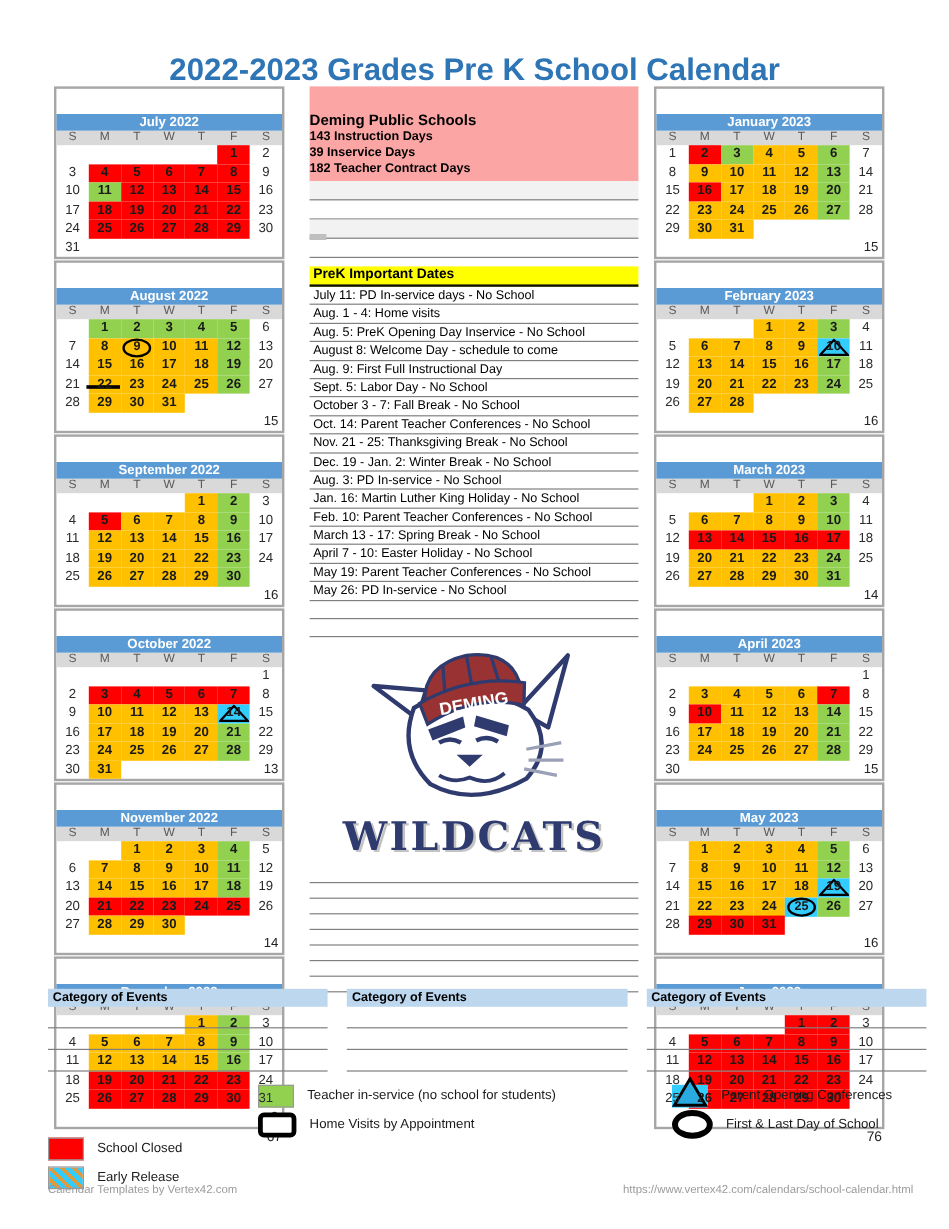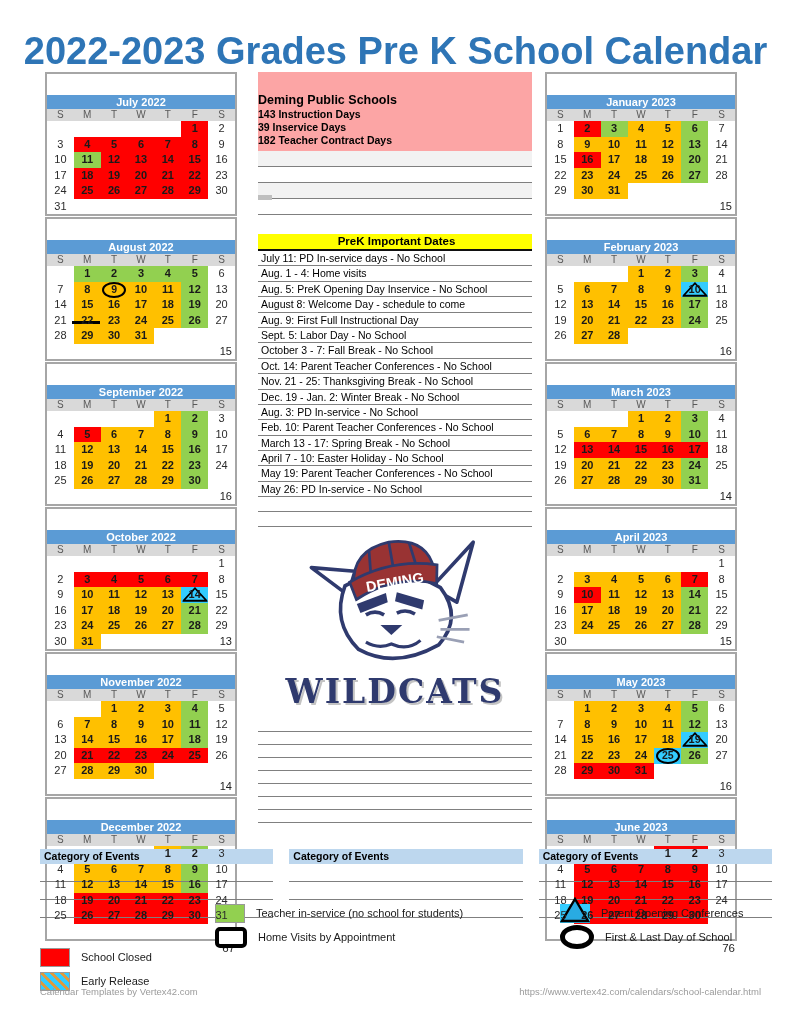--- a/index.html
+++ b/index.html
@@ -1,19 +1,19 @@
 <!DOCTYPE html>
 <html><head>
 <meta charset="utf-8">
 <style>
   html,body{margin:0;padding:0;background:#fff;}
   .page{position:relative;width:791px;height:1024px;background:#fff;overflow:hidden;
         font-family:"Liberation Sans",sans-serif;color:#000;}
-  .title{position:absolute;top:26px;left:0;right:0;margin:4px;text-align:center;
-         font-size:38px;font-weight:bold;color:#2E75B6;letter-spacing:0px;}
+  .title{position:absolute;top:26px;left:0;right:0;margin:17px;text-align:center;
+         font-size:26px;font-weight:bold;color:#2E75B6;letter-spacing:0px;}
   .col{position:absolute;top:72px;}
   .left-col{left:45px;width:192px;}
   .mid-col{left:258px;width:274px;}
   .right-col{left:545px;width:192px;}
 
   
   .month-box{border:2px solid #A6A6A6;background:#fff;margin-bottom:1px;}
   .month-header{background:#5B9BD5;color:#fff;font-weight:bold;font-size:11px;
                 text-align:center;height:14px;line-height:14px;margin-top:21px;}
   .dow-row{display:grid;grid-template-columns:repeat(7,1fr);background:#D9D9D9;height:12px;}
@@ -32,35 +32,35 @@
   .count-cell{text-align:right;padding-right:3px;font-size:11px;color:#222;}
   .sem-total{text-align:right;font-size:11.5px;line-height:12px;color:#222;padding-right:2px;}
 
   
   .info-box{background:#fca5a5;text-align:left;padding:20px 0 4px 0;}
   .info-title{font-size:12.5px;font-weight:bold;line-height:16px;}
   .info-line{font-size:10.5px;font-weight:bold;line-height:13px;}
   .info-row{height:15px;border-bottom:1px solid #7F7F7F;}
   .info-row.shaded{background:#F2F2F2;}
   .dates-header{background:#FFFF00;font-weight:bold;font-size:11.5px;height:15px;
-                line-height:15px;padding-left:3px;border-bottom:2px solid #111;margin-top:19px;text-align:center;}
+                line-height:15px;padding-left:3px;border-bottom:2px solid #111;margin-top:7px;}
   .date-row{height:14.4px;line-height:14.4px;font-size:10.5px;border-bottom:1px solid #808080;
             padding-left:3px;white-space:nowrap;overflow:hidden;}
   .note-line{height:14px;border-bottom:1px solid #808080;}
   #lines-below-logo .note-line{height:12px;}
   .logo-block{height:188px;text-align:center;padding-top:4px;}
   .wildcats-text{font-family:"DejaVu Serif",serif;font-weight:bold;font-size:33px;
                  letter-spacing:2px;color:#2F3A6E;text-shadow:2px 2px 0 #c3c3c3;line-height:34px;margin-top:-6px;}
 
   
   .gray-tab{position:absolute;left:258px;top:195px;width:14px;height:5px;background:#BFBFBF;}
   .stray{position:absolute;left:72px;top:321px;width:28px;height:2.5px;background:#000;}
 
   
-  .categories{position:absolute;left:40px;top:849px;width:732px;display:grid;
+  .categories{position:absolute;left:40px;top:824px;width:732px;display:grid;
               grid-template-columns:1fr 1fr 1fr;column-gap:16px;}
   .cat-header{background:#BDD7EE;font-weight:bold;font-size:10.5px;height:15px;
               line-height:15px;padding-left:4px;}
   .cat-line{height:17px;border-bottom:1px solid #7F7F7F;}
 
   
   .legend-group{position:absolute;top:903px;}
   #lg1{left:40px;margin-top:44px;} #lg2{left:215px;} #lg3{left:560px;}
   .lg-row{display:flex;align-items:center;gap:11px;height:20px;margin-bottom:4px;}
   .lg-label{font-size:11px;color:#1a1a1a;white-space:nowrap;}
@@ -503,20 +503,21 @@
         <div class="date-row">Aug. 1 - 4: Home visits</div>
         <div class="date-row">Aug. 5: PreK Opening Day Inservice - No School</div>
         <div class="date-row">August 8: Welcome Day - schedule to come</div>
         <div class="date-row">Aug. 9: First Full Instructional Day</div>
         <div class="date-row">Sept. 5: Labor Day - No School</div>
         <div class="date-row">October 3 - 7: Fall Break - No School</div>
         <div class="date-row">Oct. 14: Parent Teacher Conferences - No School</div>
         <div class="date-row">Nov. 21 - 25: Thanksgiving Break - No School</div>
         <div class="date-row">Dec. 19 - Jan. 2: Winter Break - No School</div>
         <div class="date-row">Aug. 3: PD In-service - No School</div>
+        <div class="date-row">Jan. 16: Martin Luther King Holiday - No School</div>
         <div class="date-row">Feb. 10: Parent Teacher Conferences - No School</div>
         <div class="date-row">March 13 - 17: Spring Break - No School</div>
         <div class="date-row">April 7 - 10: Easter Holiday - No School</div>
         <div class="date-row">May 19: Parent Teacher Conferences - No School</div>
         <div class="date-row">May 26: PD In-service - No School</div>
       </div>
     <div id="lines-above-logo">
         <div class="note-line"></div>
         <div class="note-line"></div>
       </div>

